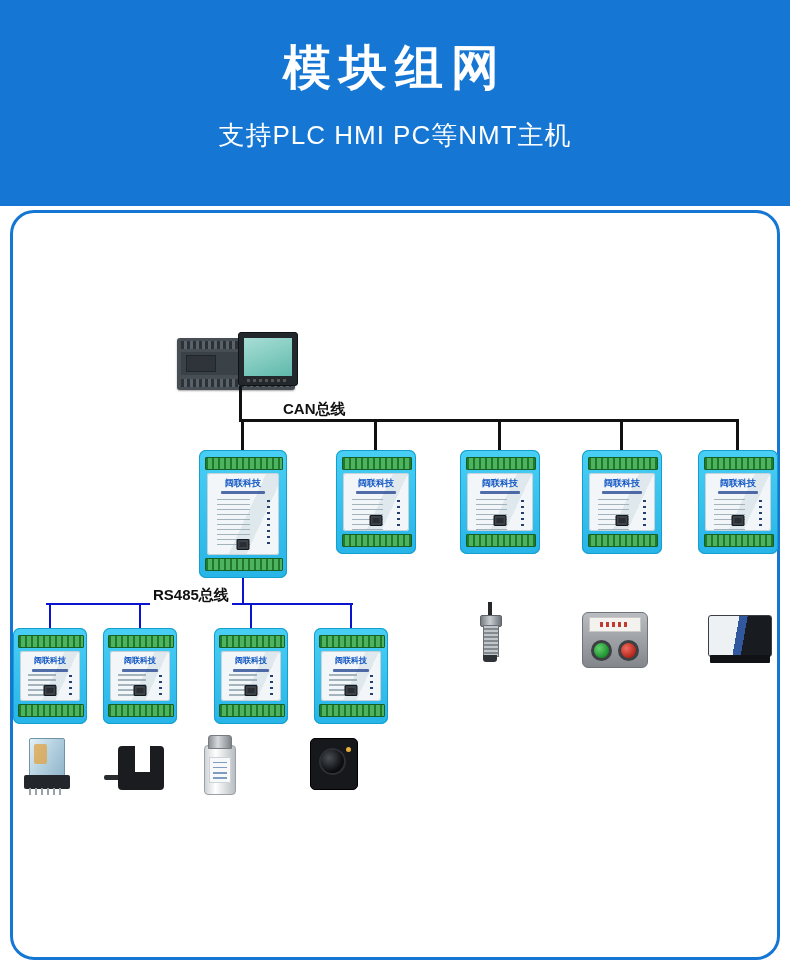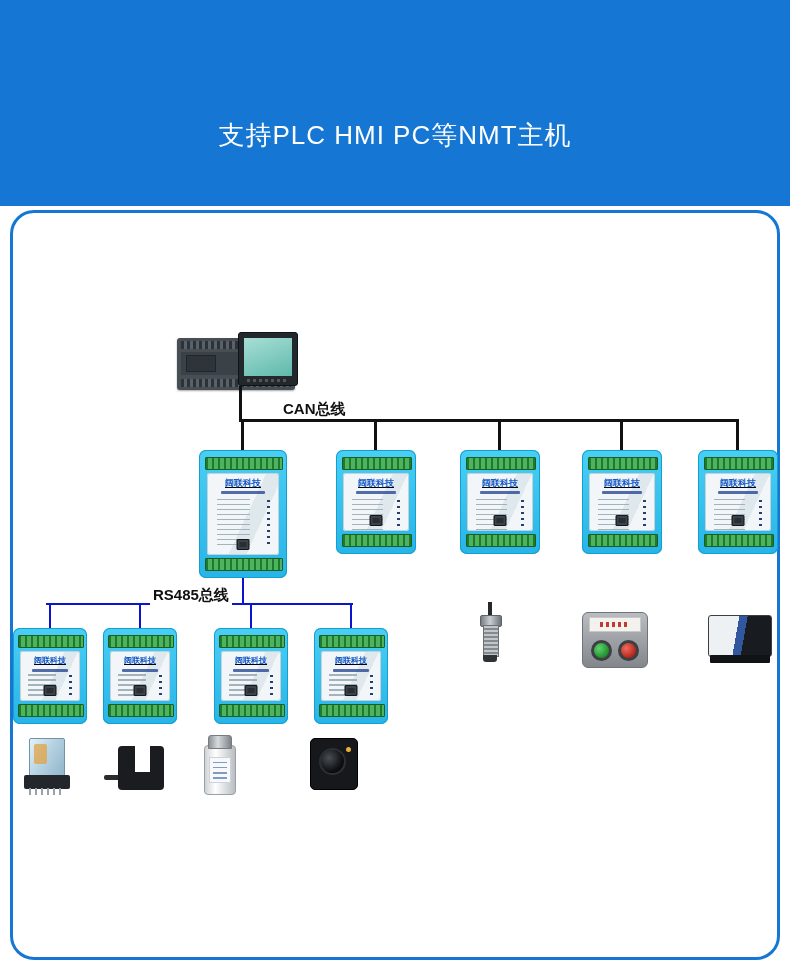--- a/index.html
+++ b/index.html
@@ -30,21 +30,21 @@
   .hmi-screen{position:absolute;left:5px;right:5px;top:5px;bottom:9px;background:linear-gradient(160deg,#a8ded6,#5fb9ab);}
   .hmi-btns{position:absolute;bottom:3px;left:8px;right:8px;height:3px;background:repeating-linear-gradient(90deg,#555 0 3px,transparent 3px 6px);}
 
   
   .mod{position:absolute;background:linear-gradient(180deg,#49cff5,#27b4e7);border-radius:7px;box-shadow:inset 0 0 0 1px #149fce;}
   .m-term{position:absolute;left:7%;width:86%;height:11px;background:repeating-linear-gradient(90deg,#1f7a2e 0 2px,#4db35e 2px 6px);border:1px solid #176023;border-radius:1px;}
   .m-top{top:7px;}
   .m-bot{bottom:7px;}
   .m-label{position:absolute;left:9%;right:9%;top:23px;bottom:23px;border-radius:3px;overflow:hidden;
            background:linear-gradient(115deg,#f2f6f8 54%,#dfe8ec 54%,#dfe8ec 70%,#f2f6f8 70%);
-           box-shadow:inset 0 0 0 1px #c6d2d8;text-decoration:underline;}
+           box-shadow:inset 0 0 0 1px #c6d2d8;}
   .m-brand{margin-top:5px;text-align:center;color:#1257c4;font-weight:bold;font-size:9px;line-height:10px;}
   .m-model{height:3px;margin:3px 20% 0 20%;background:#1b3f8f;opacity:.75;border-radius:1px;}
   .m-text{position:absolute;left:14%;top:26px;width:46%;height:34px;
           background:repeating-linear-gradient(180deg,#9aacb6 0 1.5px,transparent 1.5px 5px);opacity:.9;}
   .m-leds{position:absolute;right:13%;top:27px;width:3px;height:28px;
           background:repeating-linear-gradient(180deg,#23406e 0 2.5px,transparent 2.5px 6px);}
   .m-port{position:absolute;bottom:5px;left:50%;transform:translateX(-50%);width:11px;height:9px;background:#2a2e33;border:1px solid #14171a;border-radius:1px;box-shadow:inset 0 0 0 2px #3c434a;}
 
   
   .sensor{position:absolute;}
@@ -80,20 +80,21 @@
   
   .rb-body{position:absolute;left:0;right:0;top:0;bottom:8px;background:linear-gradient(100deg,#eef1f4 0 44%,#31589e 44% 56%,#181b20 56%);border:1px solid #3a3f45;border-radius:3px;}
   .rb-base{position:absolute;left:2px;right:2px;bottom:2px;height:8px;background:#101215;border-radius:1px;}
 </style>
 </head>
 <body>
 
 <div class="page">
 
   <div class="header">
+    <div class="title">模块组网</div>
     <div class="subtitle">支持PLC HMI PC等NMT主机</div>
   </div>
 
   <div class="panel"></div>
 
   <div class="plc">
     <div class="plc-top"></div>
     <div class="plc-mid"></div>
     <div class="plc-led"></div>
     <div class="plc-bot"></div>

